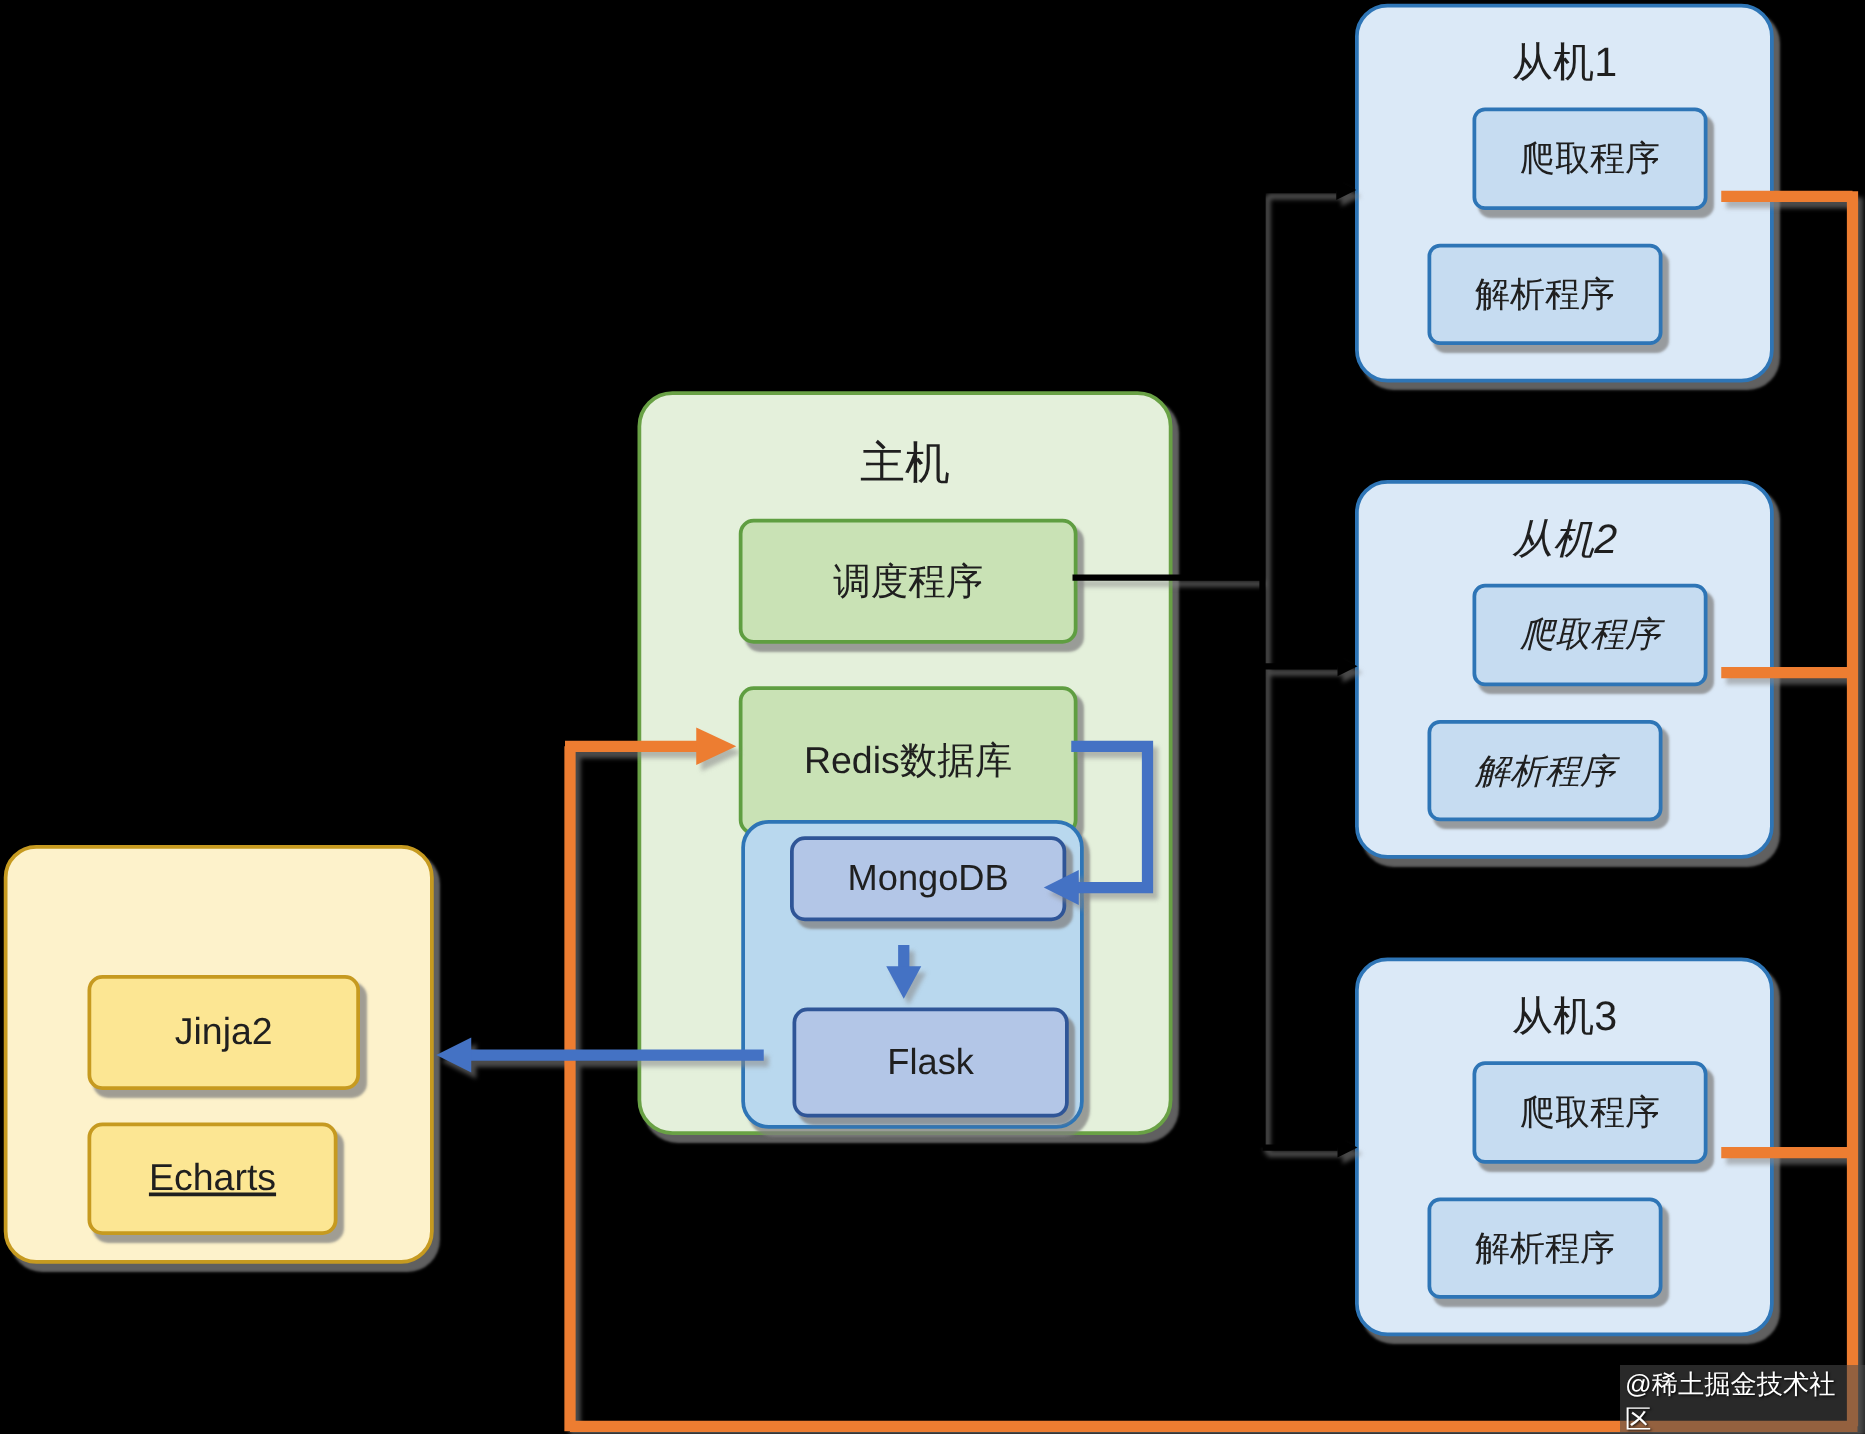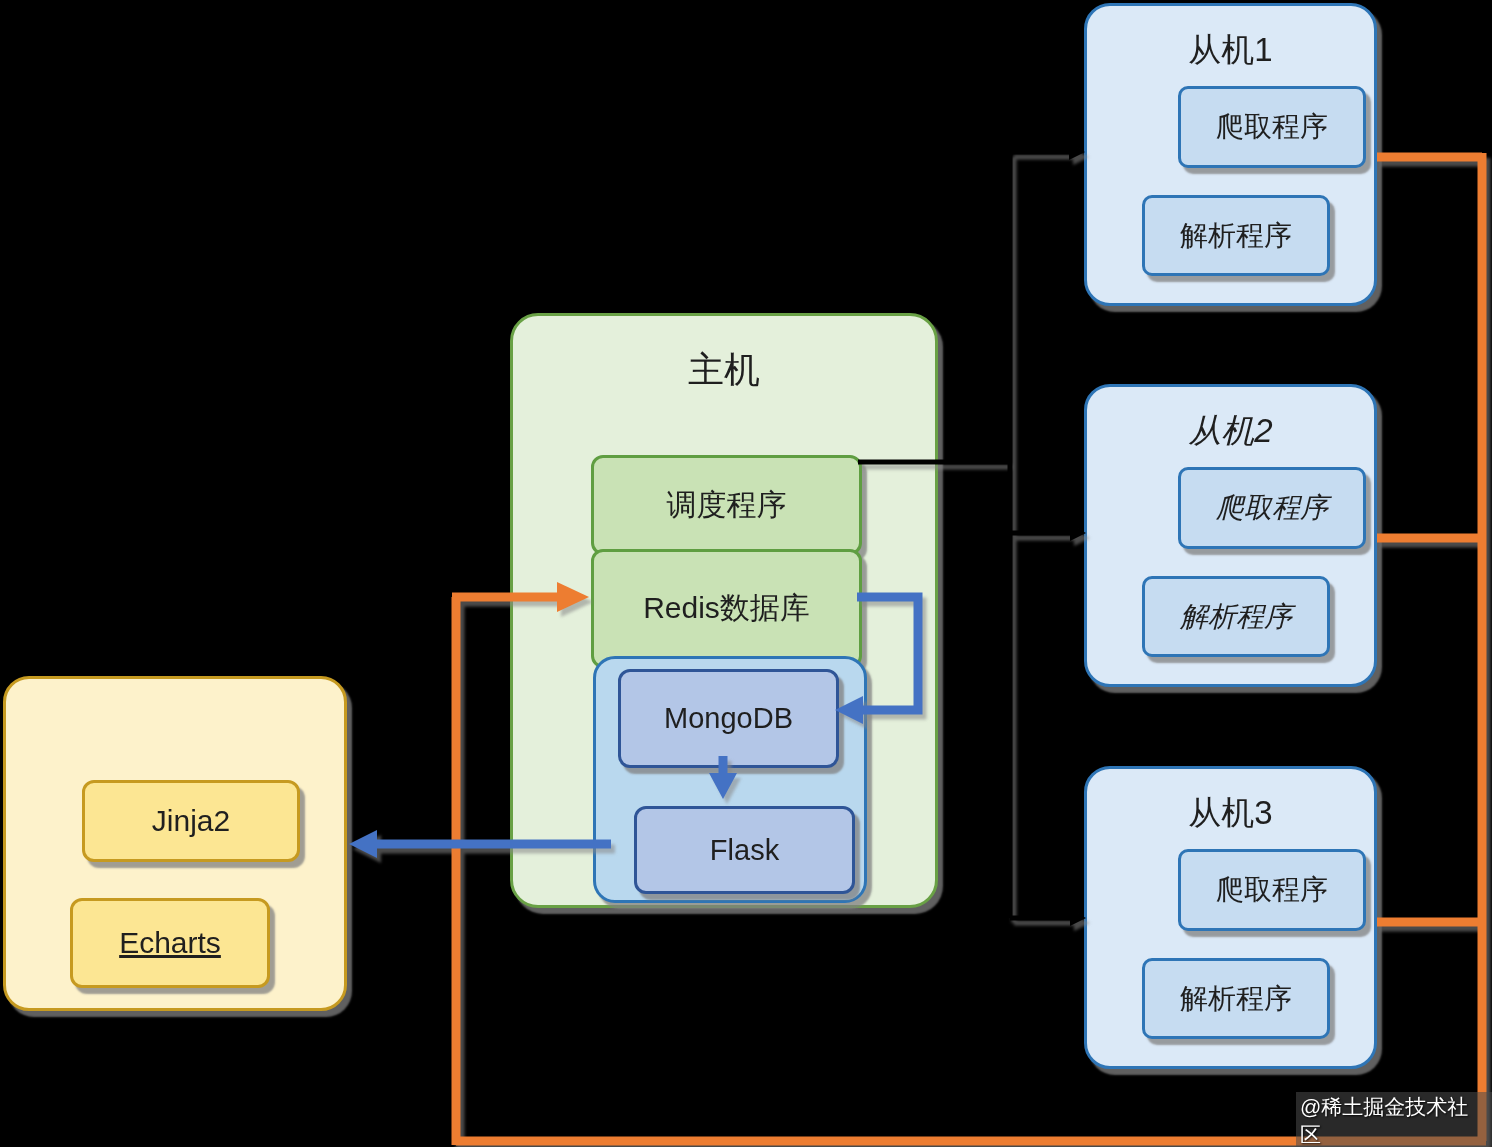--- a/index.html
+++ b/index.html
@@ -27,40 +27,40 @@
   .shadowed{box-shadow:5px 6px 2px rgba(128,128,128,.75);}
   .node-title{position:absolute;left:0;right:0;text-align:center;font-weight:400;color:var(--text);}
   .label-center{display:flex;align-items:center;justify-content:center;font-weight:400;color:var(--text);}
 
   
   .master{left:510px;top:313px;width:428px;height:595px;border-radius:28px;
           background:var(--master-fill);border:3px solid var(--master-border);}
   .master-title{top:30px;font-size:36px;text-align:center;}
   .green-node{position:absolute;border-radius:12px;background:var(--master-inner-fill);
               border:3px solid var(--master-inner-border);font-size:30px;}
-  .scheduler{left:78px;top:99px;width:271px;height:100px;margin-top:40px;}
+  .scheduler{left:78px;top:99px;width:271px;height:100px;}
   .redis{left:78px;top:233px;width:271px;height:119px;}
   .storage{position:absolute;left:80px;top:340px;width:274px;height:247px;border-radius:22px;
            background:var(--storage-fill);border:3px solid var(--storage-border);}
   .db-node{position:absolute;border-radius:12px;background:var(--db-fill);
            border:3px solid var(--db-border);font-size:29px;}
-  .mongodb{left:22px;top:10px;width:221px;height:99px;}
+  .mongodb{left:36px;top:10px;width:221px;height:68px;}
   .flask{left:22px;top:147px;width:221px;height:88px;margin-left:16px;}
 
   
   .frontend{left:3px;top:676px;width:344px;height:335px;border-radius:26px;
             background:var(--frontend-fill);border:3px solid var(--frontend-border);}
   .frontend-title{top:26px;font-size:34px;}
   .yellow-node{position:absolute;border-radius:12px;background:var(--frontend-inner-fill);
                border:3px solid var(--frontend-border);font-size:30px;}
-  .jinja{left:76px;top:101px;width:218px;height:82px;}
+  .jinja{left:64px;top:101px;width:218px;height:92px;}
   .echarts{left:64px;top:219px;width:200px;height:90px;text-decoration:underline;}
 
   
-  .slave{left:1084px;width:293px;height:303px;border-radius:26px;
+  .slave{left:1084px;width:335px;height:303px;border-radius:26px;
          background:var(--slave-fill);border:3px solid var(--slave-border);padding-left:46px;}
   .slave-1{top:3px;} .slave-2{top:384px;font-style:italic;} .slave-3{top:766px;}
   .slave-title{top:22px;font-size:33px;}
   .blue-node{position:absolute;border-radius:10px;background:var(--slave-inner-fill);
              border:3px solid var(--slave-border);font-size:28px;}
   .crawler{left:55px;top:80px;width:188px;height:82px;margin-left:36px;}
   .parser{left:55px;top:189px;width:188px;height:81px;align-items:center;}
 
   
   .connector-layer{position:absolute;left:0;top:0;width:1492px;height:1147px;z-index:5;

